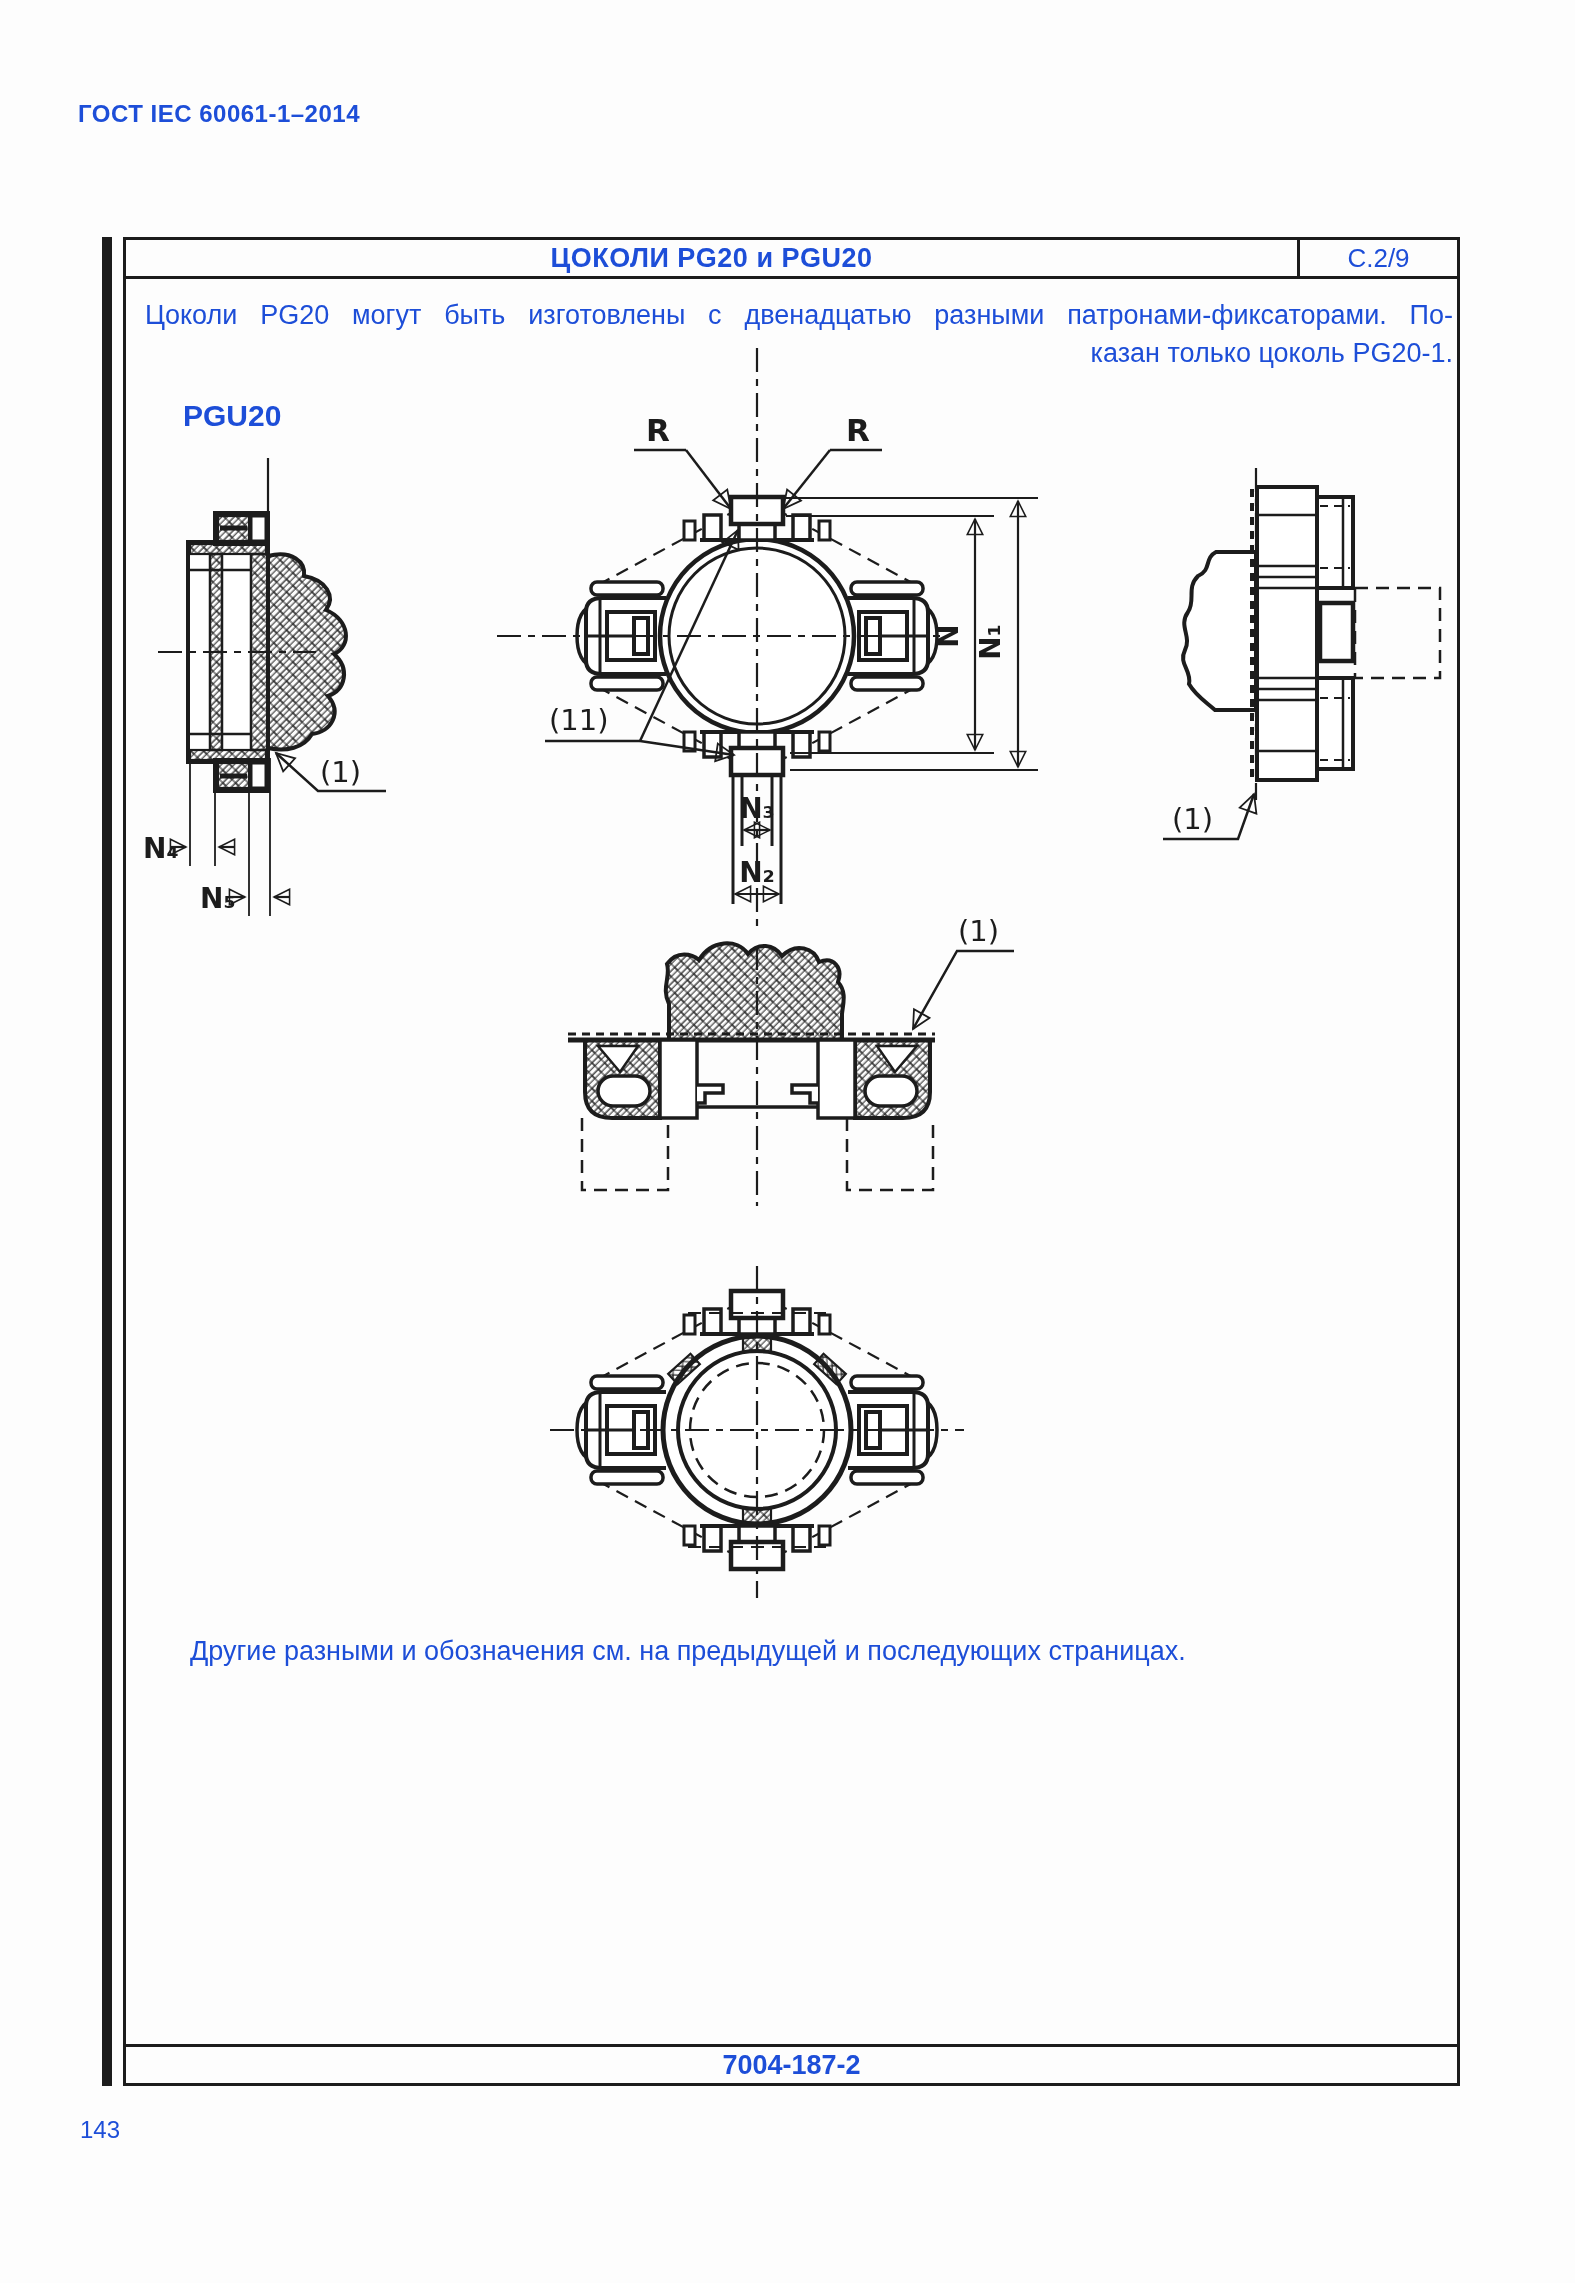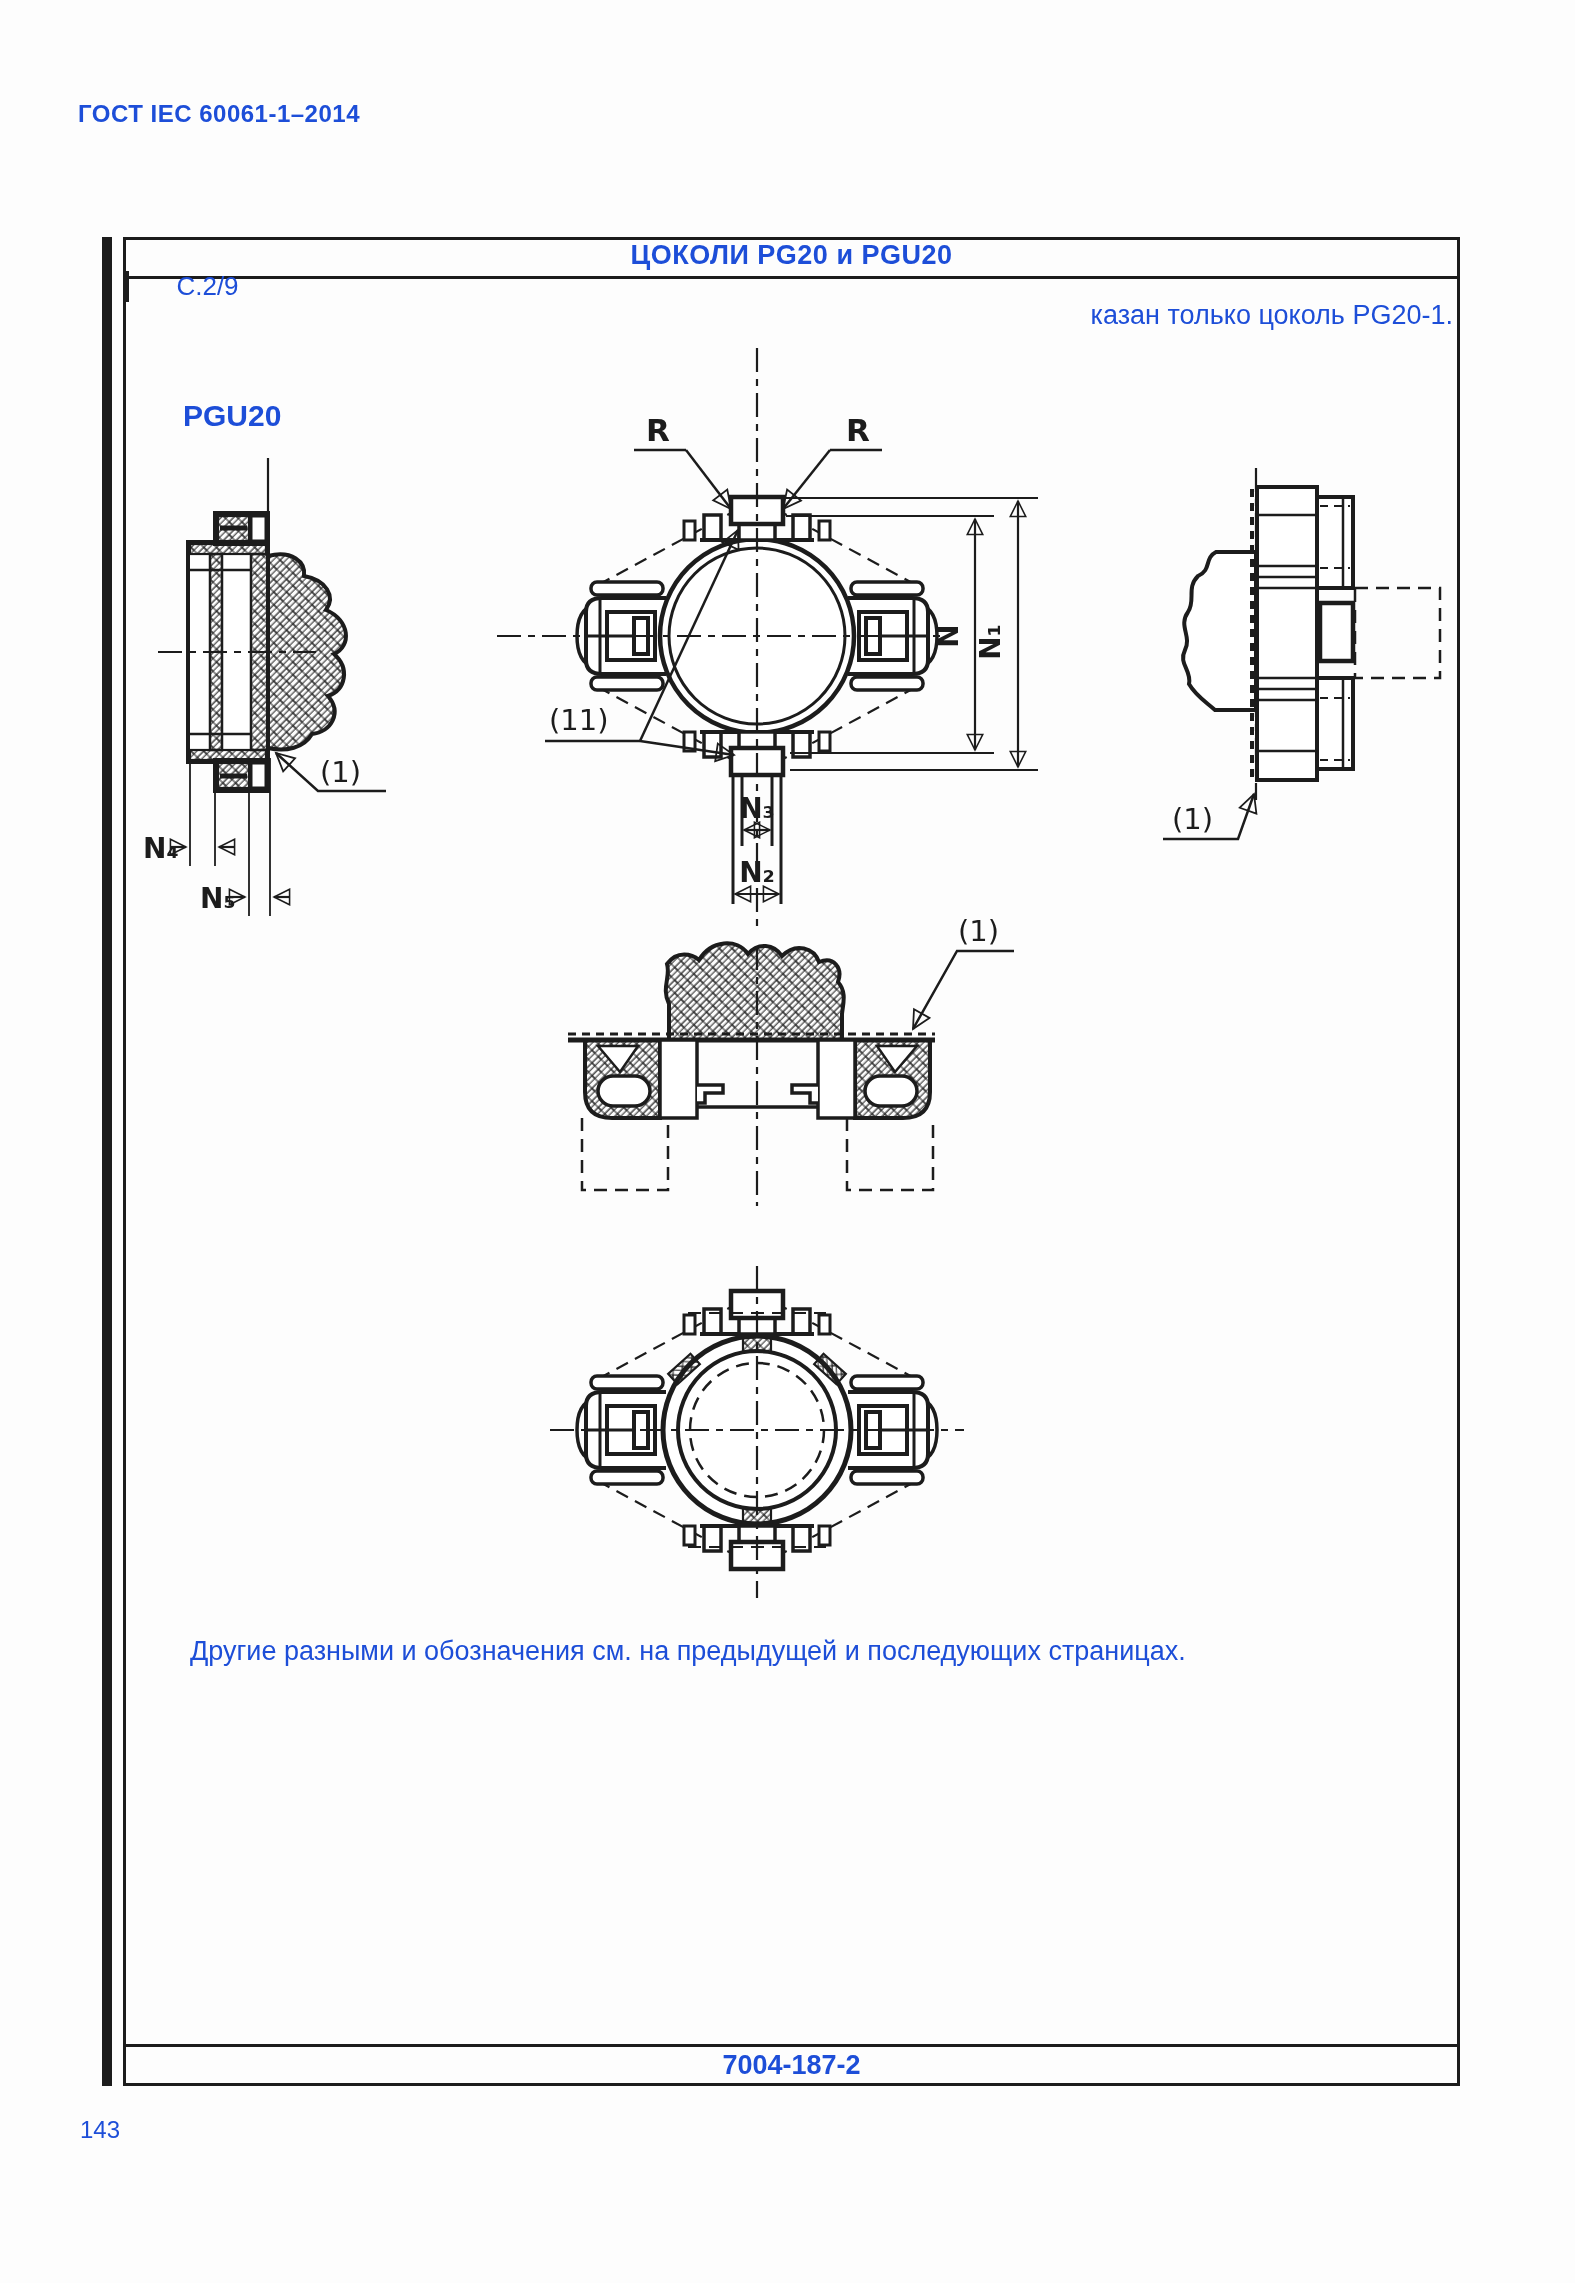--- a/index.html
+++ b/index.html
@@ -1,21 +1,21 @@
 <!DOCTYPE html>
 <html><head>
 <meta charset="utf-8">
 <style>
   html,body{margin:0;padding:0;background:#e8e8e8;}
   .page{position:relative;width:1575px;height:2283px;background:#fdfdfd;
         font-family:"Liberation Sans",sans-serif;color:#1d4ed8;overflow:hidden;}
   .doc-header{position:absolute;left:78px;top:100px;font-size:24px;font-weight:bold;letter-spacing:.5px;}
   .left-bar{position:absolute;left:102px;top:237px;width:10px;height:1849px;background:#1c1c1c;}
   .sheet-box{position:absolute;left:123px;top:237px;width:1331px;height:1843px;border:3px solid #1c1c1c;}
-  .sheet-head{position:absolute;left:0;top:0;right:0;height:36px;border-bottom:3px solid #1c1c1c;display:flex;flex-direction:column;}
+  .sheet-head{position:absolute;left:0;top:0;right:0;height:36px;border-bottom:3px solid #1c1c1c;display:flex;}
   .sheet-title{flex:1;display:flex;align-items:center;justify-content:center;
                font-size:27px;font-weight:bold;letter-spacing:.5px;}
   .sheet-no{width:157px;border-left:3px solid #1c1c1c;display:flex;align-items:center;justify-content:center;
             font-size:26px;}
   .sheet-foot{position:absolute;left:0;bottom:0;right:0;height:36px;border-top:3px solid #1c1c1c;
               display:flex;align-items:center;justify-content:center;font-size:27px;font-weight:bold;}
   .intro{position:absolute;left:145px;top:296px;width:1308px;font-size:27px;line-height:38px;}
   .intro .l1{text-align:justify;text-align-last:justify;white-space:normal;}
   .intro .l2{text-align:right;}
   .variant{position:absolute;left:183px;top:399px;font-size:30px;font-weight:bold;}
@@ -43,20 +43,21 @@
 
   <div class="sheet-box">
     <div class="sheet-head">
       <div class="sheet-title">ЦОКОЛИ PG20 и PGU20</div>
       <div class="sheet-no">С.2/9</div>
     </div>
     <div class="sheet-foot">7004-187-2</div>
   </div>
 
   <div class="intro">
+    <div class="l1">Цоколи PG20 могут быть изготовлены с двенадцатью разными патронами-фиксаторами. По-</div>
     <div class="l2">казан только цоколь PG20-1.</div>
   </div>
 
   <div class="variant">PGU20</div>
   <div class="note">Другие разными и обозначения см. на предыдущей и последующих страницах.</div>
   <div class="page-num">143</div>
 
   <svg class="art" viewBox="0 0 1575 2283">
     <defs>
       <pattern id="h" patternUnits="userSpaceOnUse" width="9" height="9" patternTransform="rotate(45)">

